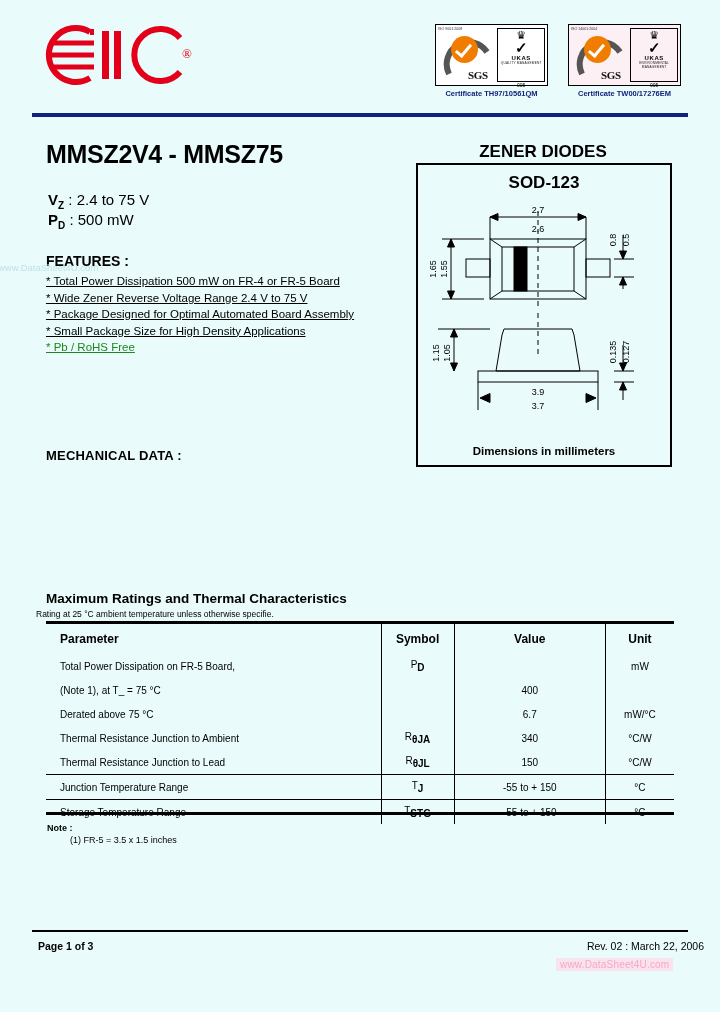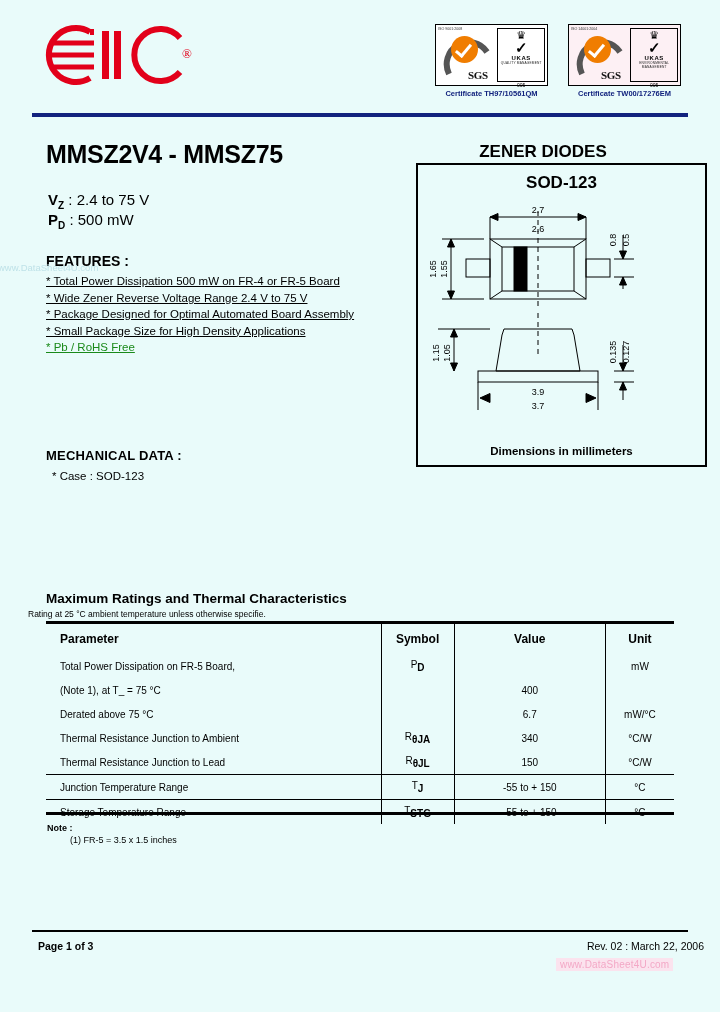--- a/index.html
+++ b/index.html
@@ -213,21 +213,20 @@
     text-align: center;
     font-size: 17px;
     font-weight: bold;
   }
   #pkg-box {
     position: absolute;
     left: 416px; top: 163px;
     width: 252px; height: 300px;
     border: 2px solid #000;
     background: #e9fbfa;
-    padding-left: 35px;
   }
   #pkg-name {
     position: absolute;
     left: 0; right: 0; top: 8px;
     text-align: center;
     font-size: 17px;
     font-weight: bold;
   }
   #pkg-dims-caption {
     position: absolute;
@@ -240,21 +239,21 @@
 
   
   #ratings-heading {
     position: absolute;
     left: 46px; top: 591px;
     font-size: 13.5px;
     font-weight: bold;
   }
   #ratings-sub {
     position: absolute;
-    left: 28px; top: 609px;
+    left: 36px; top: 609px;
     font-size: 8.5px;
   }
   #ratings-rule {
     position: absolute;
     left: 46px; top: 621px;
     width: 628px; height: 3px;
     background: #000;
   }
   #ratings-table {
     position: absolute;
@@ -421,21 +420,20 @@
 <ul id="features-list">
   <li>* Total Power Dissipation 500 mW on FR-4 or FR-5 Board</li>
   <li>* Wide Zener Reverse Voltage Range 2.4 V to 75 V</li>
   <li>* Package Designed for Optimal Automated Board Assembly</li>
   <li>* Small Package Size for High Density Applications</li>
   <li class="green">* Pb / RoHS Free</li>
 </ul>
 
 <div id="mech-heading">MECHANICAL  DATA :</div>
 <ul id="mech-list">
-  <li>*  Case : SOD-123</li>
 </ul>
 
 <div id="pkg-title">ZENER DIODES</div>
 <div id="pkg-box">
   <div id="pkg-name">SOD-123</div>
 
   <svg id="pkg-svg" width="252" height="230" viewBox="0 0 252 230">
     <g stroke="#000" fill="none" stroke-width="1">
 
       <line x1="72" y1="22" x2="168" y2="22"></line>

